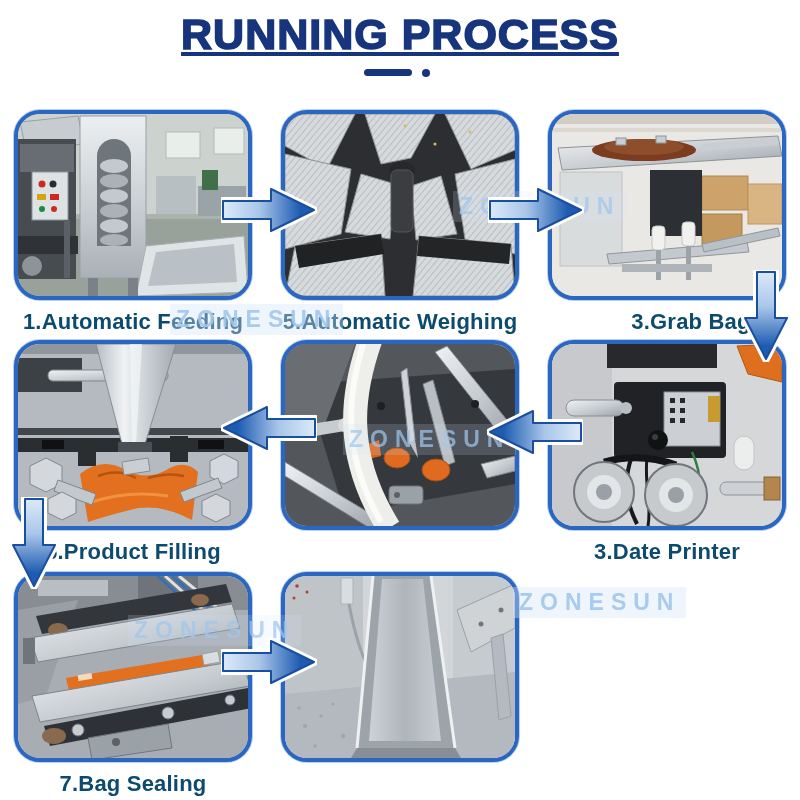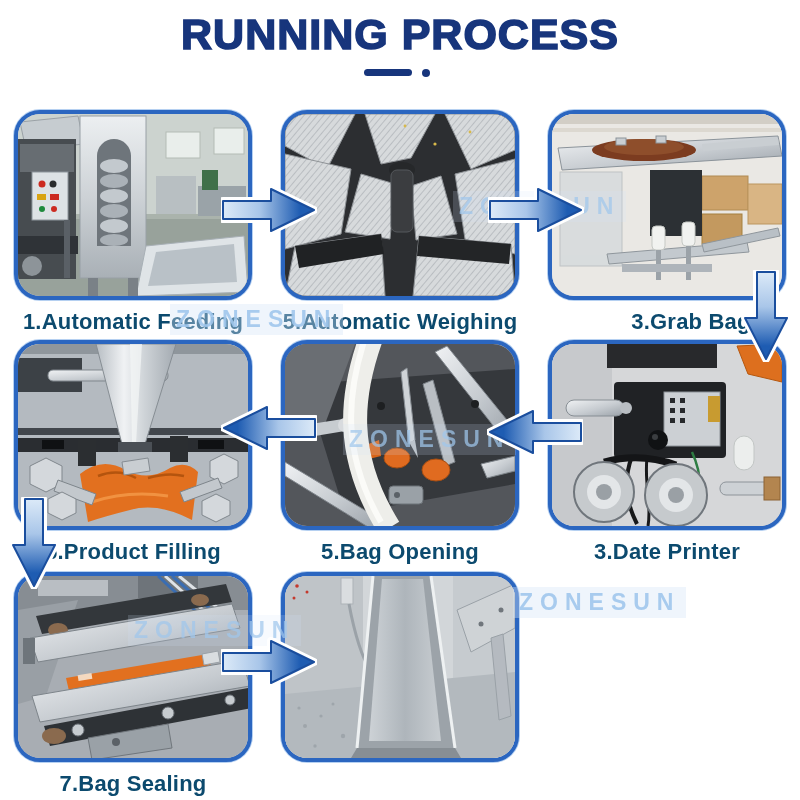--- a/index.html
+++ b/index.html
@@ -3,21 +3,21 @@
 <meta charset="utf-8">
 <style>
   html,body{margin:0;padding:0;}
   body{
     width:800px;height:800px;position:relative;overflow:hidden;
     background:#ffffff;font-family:"Liberation Sans", sans-serif;
   }
   
   .title-wrap{position:absolute;left:0;top:10px;width:800px;text-align:center;}
   .title{
-    font-size:43px;font-weight:900;letter-spacing:1px;color:#17357c;
+    font-size:43px;font-weight:900;letter-spacing:1px;color:#17357c;text-decoration:underline;
     -webkit-text-stroke:1.6px #17357c;
   }
   .title-underline{margin:10px auto 0;width:72px;height:8px;position:relative;}
   .dash{position:absolute;left:0;top:0;width:48px;height:7px;border-radius:3.5px;background:#17357c;}
   .dot{position:absolute;left:58px;top:0;width:8px;height:8px;border-radius:50%;background:#17357c;}
   
   .cell{position:absolute;width:238px;}
   .photo{
     width:230px;height:182px;border:4px solid #2b66c0;border-radius:26px;
     overflow:hidden;background:#cfd3d6;box-shadow:0 0 0 1px rgba(120,170,230,.55);
@@ -247,21 +247,20 @@
       <polygon points="124,98 130,96 133,114" fill="#b9bec3"></polygon>
       <polygon points="138,40 148,36 170,118 160,122" fill="#b9bec3" stroke="#7e848a"></polygon>
       <ellipse cx="112" cy="114" rx="13" ry="10" fill="#e06b20" stroke="#a84e12"></ellipse>
       <ellipse cx="151" cy="126" rx="14" ry="11" fill="#e06b20" stroke="#a84e12"></ellipse>
       <rect x="104" y="142" width="34" height="18" rx="4" fill="#9aa1a7" stroke="#6c7278"></rect>
       <circle cx="112" cy="151" r="3" fill="#5b6167"></circle>
       <circle cx="96" cy="62" r="4" fill="#1d1f21"></circle>
       <circle cx="190" cy="60" r="4" fill="#1d1f21"></circle>
     </svg>
   </div>
-  <div class="caption">5.Bag Opening</div>
 </div>
 
 <div class="cell" style="left:14px;top:340px">
   <div class="photo">
     <svg viewBox="0 0 230 182" preserveAspectRatio="none">
       <rect width="230" height="182" fill="#b4bac0"></rect>
       <rect width="230" height="10" fill="#8f969c"></rect>
       <rect x="0" y="14" width="64" height="34" fill="#3c4146"></rect>
       <rect x="30" y="26" width="120" height="11" rx="5" fill="url(#gSteelD)" stroke="#80878d"></rect>
       <rect y="84" width="230" height="7" fill="#41464c"></rect>

